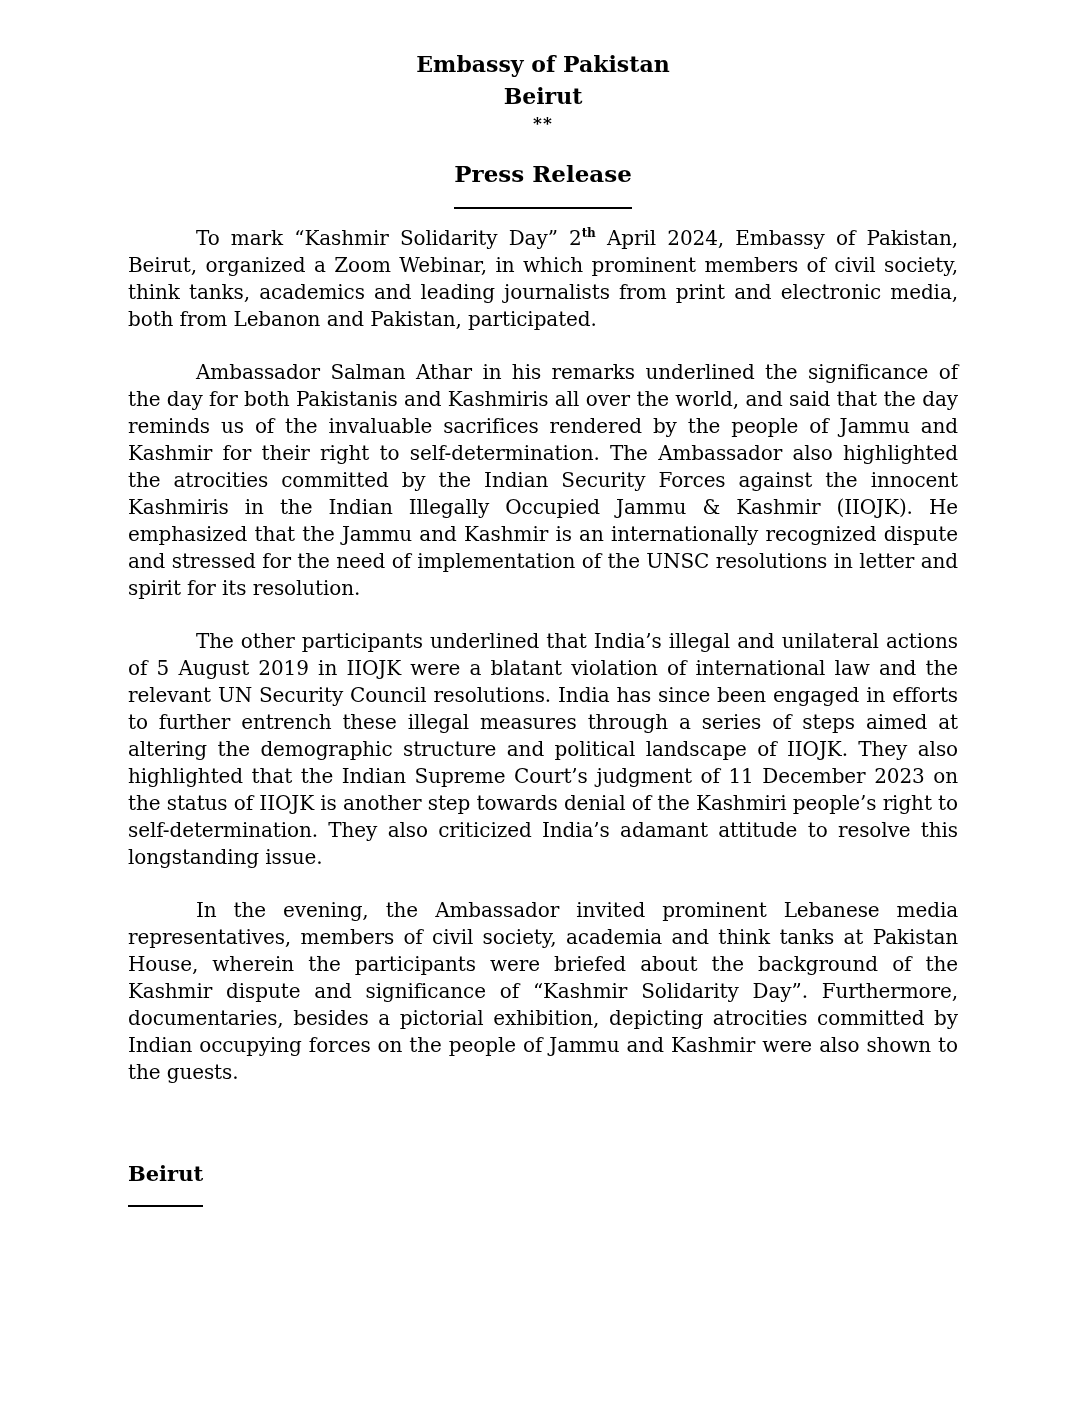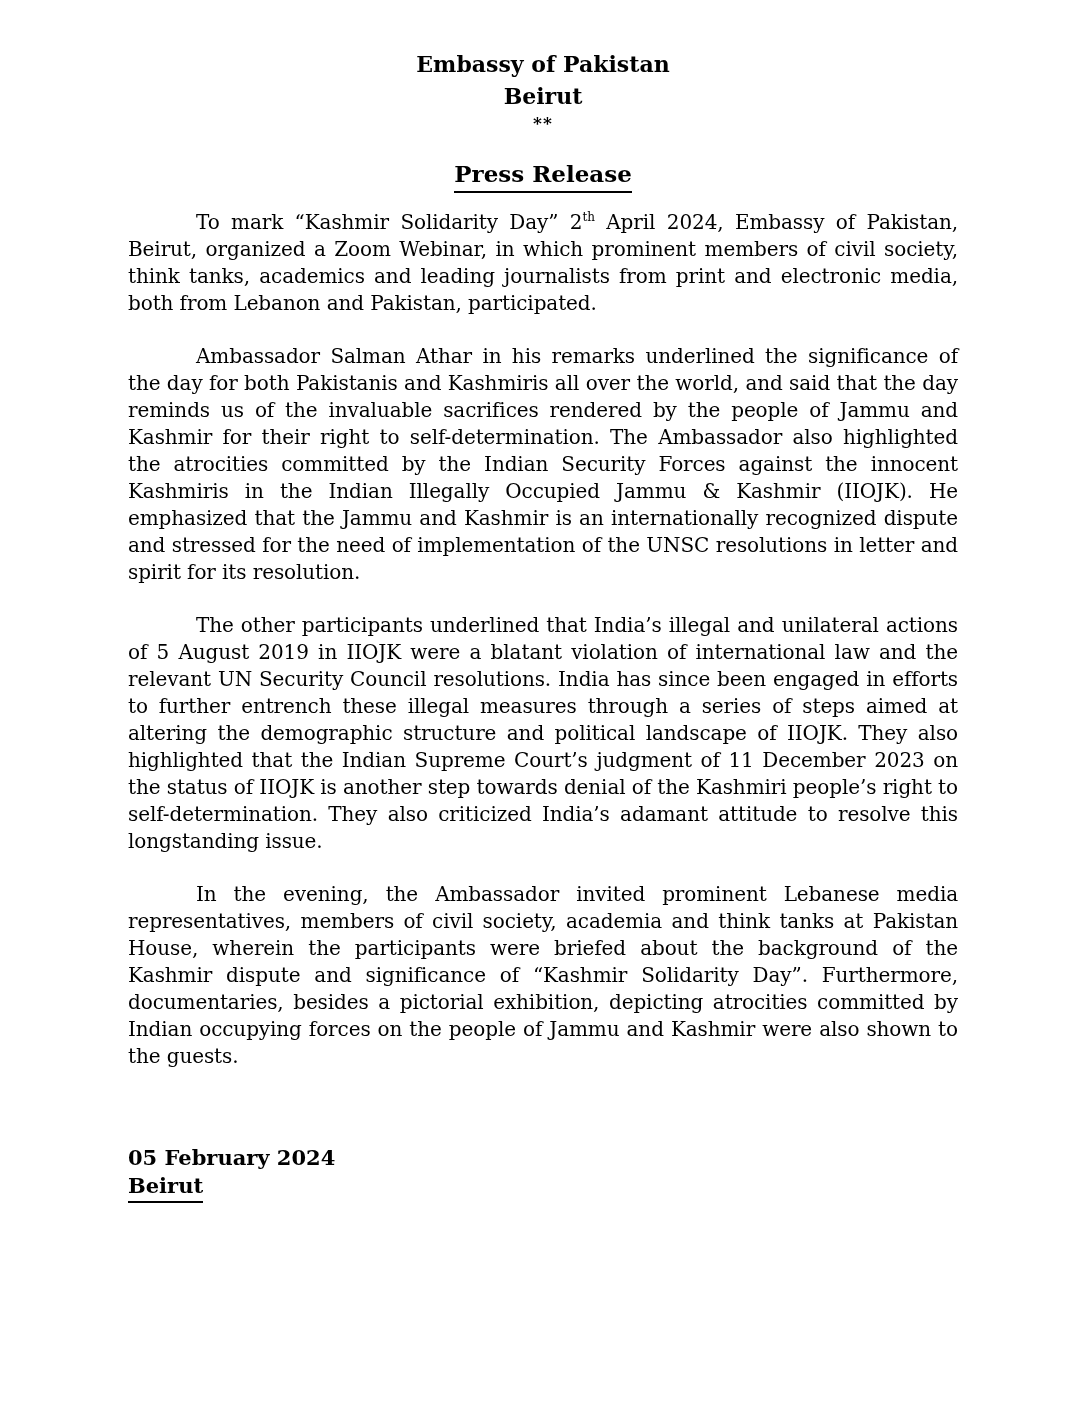--- a/index.html
+++ b/index.html
@@ -36,37 +36,38 @@
   }
   .doc-title {
     margin-top: 24px;
     font-size: 23px;
     line-height: 32px;
     font-weight: bold;
   }
   .underline-thick {
     display: inline-block;
     border-bottom: 2px solid #000000;
-    padding-bottom: 1px;
+    padding-bottom: 17px;
   }
   .doc-body {
     margin-top: 16px;
   }
   .doc-body p {
     margin: 0 0 26px 0;
     font-size: 20px;
     line-height: 27px;
     text-align: justify;
     text-indent: 68px;
     letter-spacing: -0.1px;
   }
   .doc-body p sup {
     font-size: 12px;
     line-height: 0;
     vertical-align: super;
+    font-weight: bold;
   }
   .doc-footer {
     margin-top: 74px;
     font-size: 21px;
     line-height: 28px;
     font-weight: bold;
   }
 </style>
 </head>
 <body>
@@ -86,19 +87,18 @@
     <p><span>To mark “Kashmir Solidarity Day” 2</span><sup>th</sup><span> April 2024, Embassy of Pakistan, Beirut, organized a Zoom Webinar, in which prominent members of civil society, think tanks, academics and leading journalists from print and electronic media, both from Lebanon and Pakistan, participated.</span></p>
 
     <p>Ambassador Salman Athar in his remarks underlined the significance of the day for both Pakistanis and Kashmiris all over the world, and said that the day reminds us of the invaluable sacrifices rendered by the people of Jammu and Kashmir for their right to self-determination. The Ambassador also highlighted the atrocities committed by the Indian Security Forces against the innocent Kashmiris in the Indian Illegally Occupied Jammu &amp; Kashmir (IIOJK). He emphasized that the Jammu and Kashmir is an internationally recognized dispute and stressed for the need of implementation of the UNSC resolutions in letter and spirit for its resolution.</p>
 
     <p>The other participants underlined that India’s illegal and unilateral actions of 5 August 2019 in IIOJK were a blatant violation of international law and the relevant UN Security Council resolutions. India has since been engaged in efforts to further entrench these illegal measures through a series of steps aimed at altering the demographic structure and political landscape of IIOJK.  They also highlighted that the Indian Supreme Court’s judgment of 11 December 2023 on the status of IIOJK is another step towards denial of the Kashmiri people’s right to self-determination. They also criticized India’s adamant attitude to resolve this longstanding issue.</p>
 
     <p>In the evening, the Ambassador invited prominent Lebanese media representatives, members of civil society, academia and think tanks at Pakistan House, wherein the participants were briefed about the background of the Kashmir dispute and significance of “Kashmir Solidarity Day”. Furthermore, documentaries, besides a pictorial exhibition, depicting atrocities committed by Indian occupying forces on the people of Jammu and Kashmir were also shown to the guests.</p>
   </div>
 
   <div class="doc-footer">
-    <div>05 February 2024</div>
     <div>
       <span class="underline-thick">Beirut</span>
     </div>
   </div>
 
 </div>
 
 </body></html>

